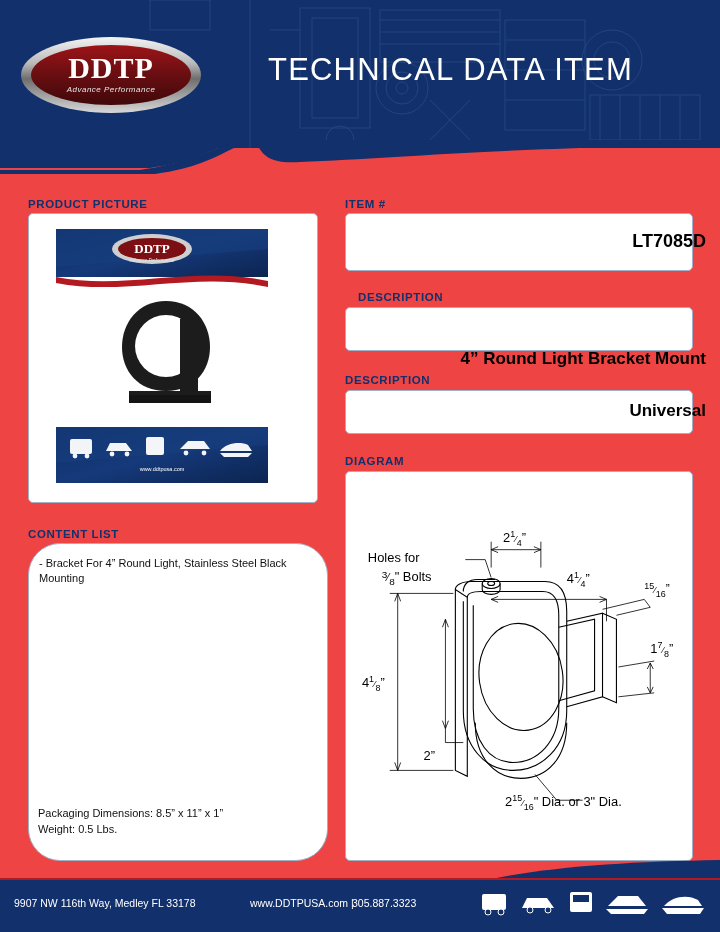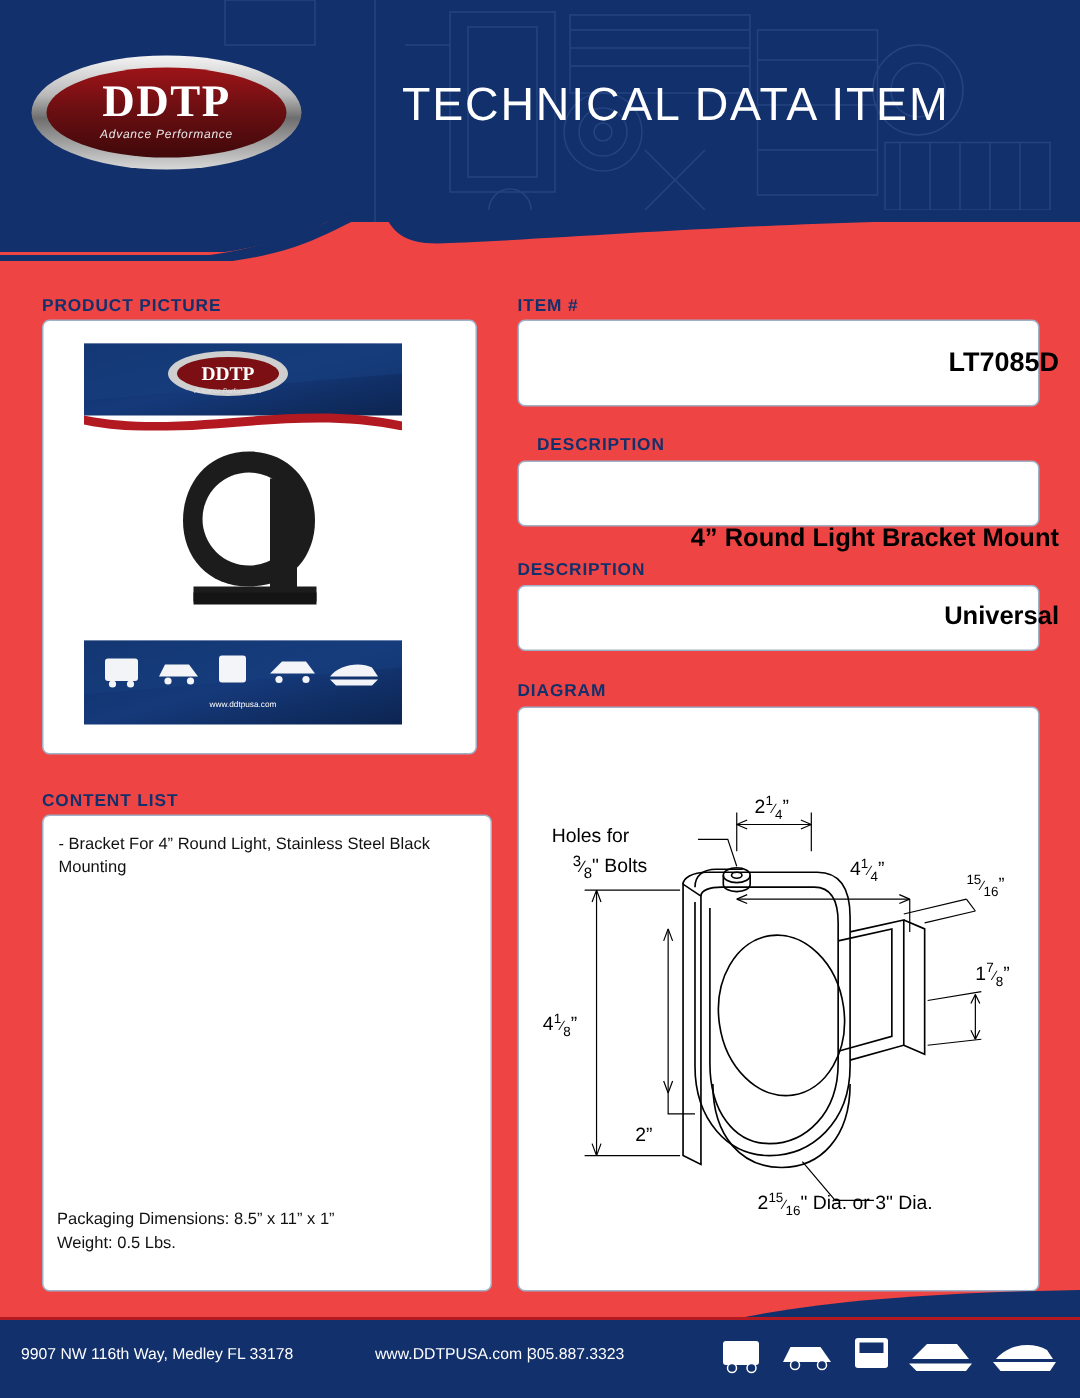--- a/index.html
+++ b/index.html
@@ -97,20 +97,21 @@
     width: 100%; height: 100%;
     background: #ffffff;
     overflow: hidden;
   }
 
   #content-list-label { position: absolute; left: 28px; top: 528px; }
   #content-list-box {
     position: absolute; left: 28px; top: 543px;
     width: 300px; height: 318px;
     padding: 12px 10px;
+    border-radius: 32px;
   }
   .content-item {
     font-size: 11px;
     color: #111111;
     line-height: 15px;
   }
   .pkg-info {
     position: absolute;
     left: 38px; top: 805px;
     font-size: 11px;

